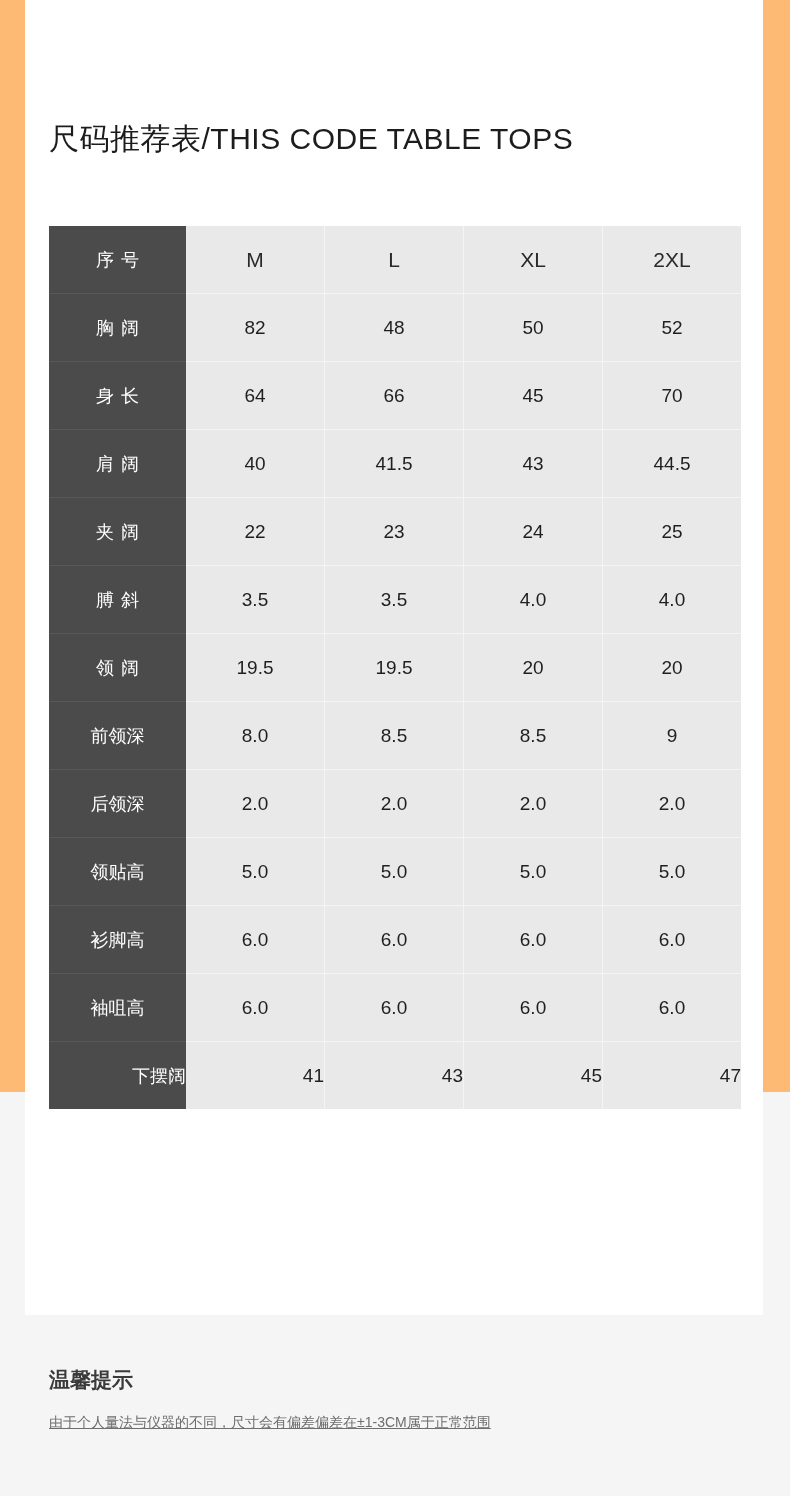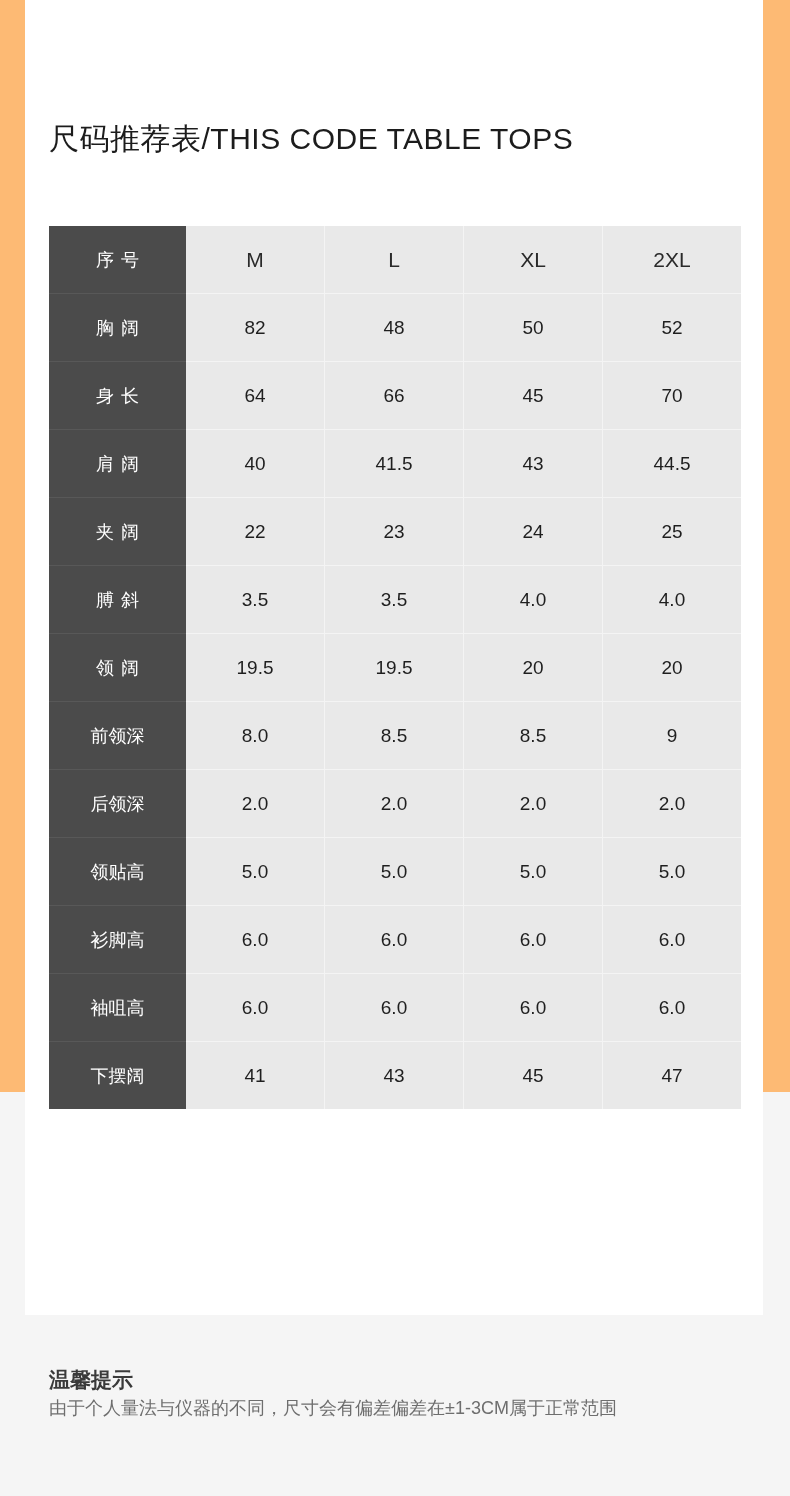--- a/index.html
+++ b/index.html
@@ -69,20 +69,21 @@
   .size-table td.label-cell {
     width: 137px;
     background: #4b4b4b;
     color: #ffffff;
     font-size: 18px;
     border-bottom: 1px solid #585858;
     letter-spacing: 0;
   }
   .size-table tr:last-child td.label-cell {
     border-bottom: none;
+    text-align: right;
   }
   .size-table td.label-cell.spaced {
     letter-spacing: 7px;
     text-indent: 7px;
   }
 
   
   .size-table td.data-cell {
     width: 138px;
     background: #e9e9e9;
@@ -90,45 +91,48 @@
     font-size: 19px;
     border-right: 1px solid #f4f4f4;
     border-bottom: 1px solid #f4f4f4;
     font-family: "Liberation Sans Narrow", "Liberation Sans", "DejaVu Sans Condensed", "DejaVu Sans", sans-serif;
   }
   .size-table td.data-cell:last-child {
     border-right: none;
   }
   .size-table tr:last-child td.data-cell {
     border-bottom: none;
+    text-align: right;
   }
 
   
   .size-table tr.header-row td.data-cell {
     font-size: 21px;
     color: #2a2a2a;
   }
 
   .notice {
     position: absolute;
     left: 49px;
     top: 1365px;
     width: 700px;
   }
   .notice-title {
     font-size: 21px;
     font-weight: bold;
     color: #3a3a3a;
     line-height: 30px;
+    margin-bottom: 14px;
   }
   .notice-body {
-    font-size: 18px;
+    font-size: 14px;
     color: #6e6e6e;
     line-height: 26px;
     white-space: nowrap;
+    text-decoration: underline;
   }
 </style>
 </head>
 <body>
 
 <div class="page">
 
   <div class="sheet"></div>
 
   <div class="page-title">尺码推荐表/THIS CODE TABLE TOPS</div>

